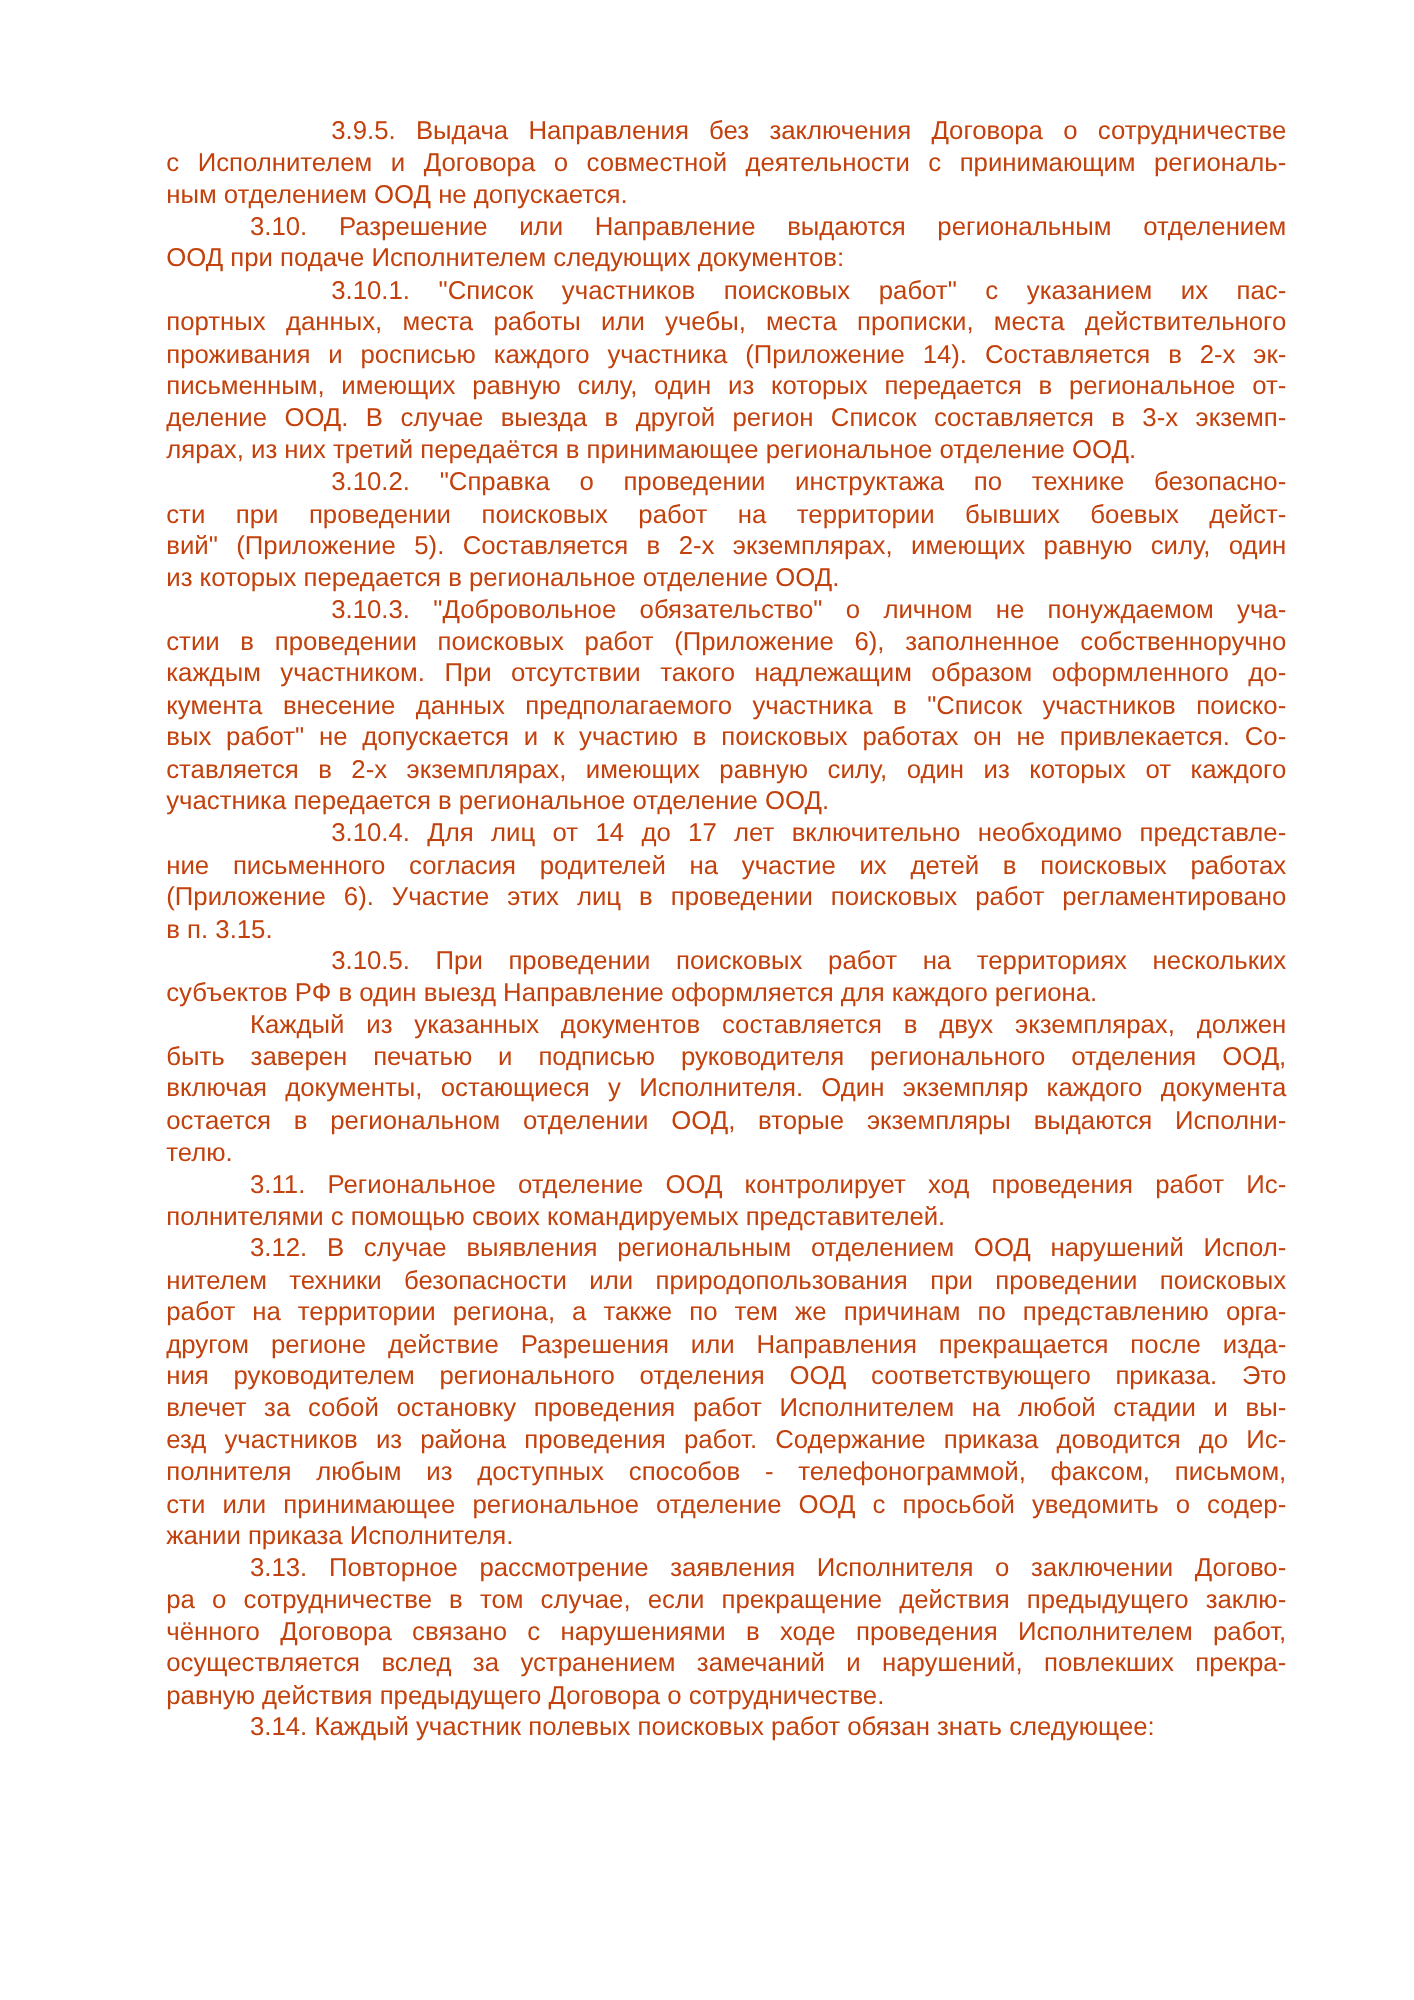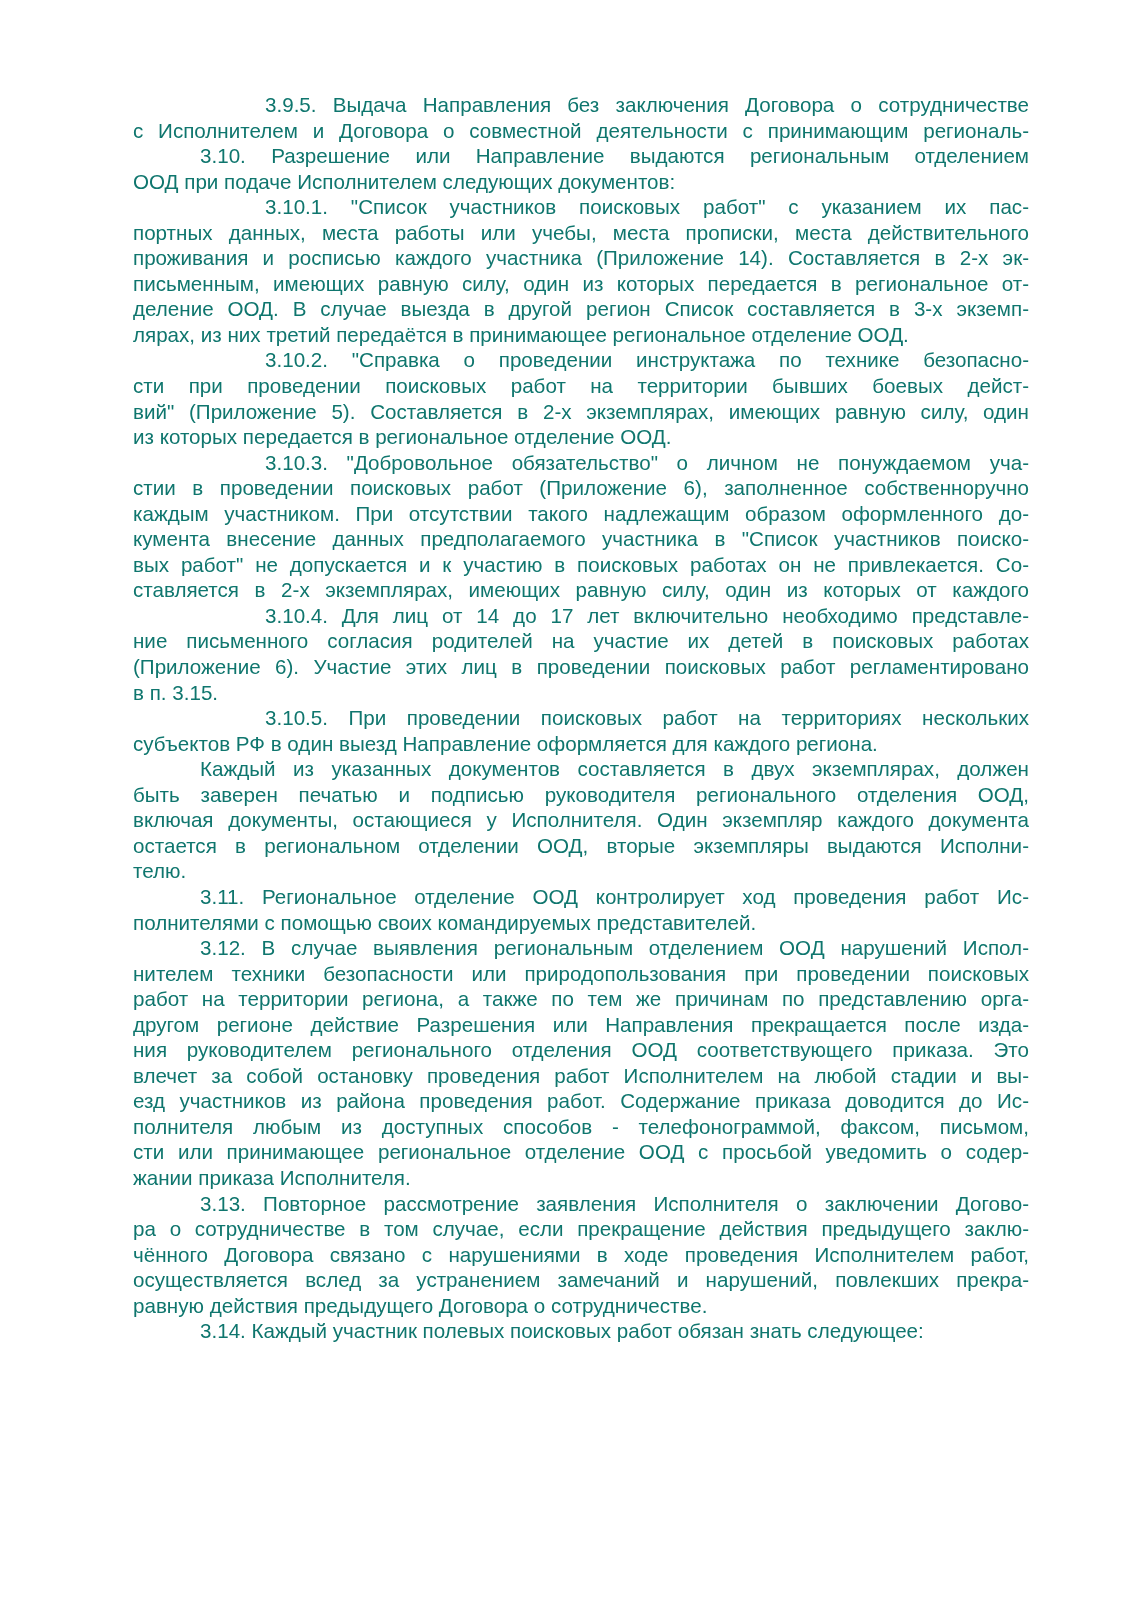--- a/index.html
+++ b/index.html
@@ -1,37 +1,38 @@
 <!DOCTYPE html>
 <html><head>
 <meta charset="utf-8">
 <style>
   html, body { margin: 0; padding: 0; background: #ffffff; }
   body { width: 1131px; height: 1600px; position: relative; overflow: hidden; }
   .page {
     position: absolute; left: 133px; top: 92px; width: 896px;
     font-family: "Liberation Sans", sans-serif;
-    font-size: 20.6px; line-height: 25.55px; color: #0f766e;
+    font-size: 20.6px; line-height: 25.55px; color: #c2410c;
   }
   .ln {
     display: block; white-space: nowrap; text-align: justify;
     text-align-last: justify; height: 25.55px; overflow: visible;
   }
   .ln.last { text-align-last: left; }
   .ind1 { padding-left: 67px; }
   .ind2 { padding-left: 132px; }
   .seg-b { font-weight: normal; }
 </style>
 </head>
 <body>
 
 <div class="page" id="page">
     <div>
       <div class="ln ind2"><span>3.9.5. Выдача Направления без заключения Договора о сотрудничестве</span></div>
       <div class="ln"><span>с Исполнителем и Договора о совместной деятельности с принимающим региональ-</span></div>
+      <div class="ln last"><span>ным отделением ООД не допускается.</span></div>
     </div>
     <div>
       <div class="ln ind1"><span>3.10. Разрешение или Направление выдаются региональным отделением</span></div>
       <div class="ln last"><span>ООД при подаче Исполнителем следующих документов:</span></div>
     </div>
     <div>
       <div class="ln ind2"><span>3.10.1. "</span><span class="seg-b">Список участников поисковых работ</span><span>" с указанием их пас-</span></div>
       <div class="ln"><span>портных данных, места работы или учебы, места прописки, места действительного</span></div>
       <div class="ln"><span>проживания и росписью каждого участника (Приложение 14). Составляется в 2-х эк-</span></div>
       <div class="ln"><span>письменным, имеющих равную силу, один из которых передается в региональное от-</span></div>
@@ -44,20 +45,21 @@
       <div class="ln"><span class="seg-b">вий</span><span>" (Приложение 5). Составляется в 2-х экземплярах, имеющих равную силу, один</span></div>
       <div class="ln last"><span>из которых передается в региональное отделение ООД.</span></div>
     </div>
     <div>
       <div class="ln ind2"><span>3.10.3. "</span><span class="seg-b">Добровольное обязательство</span><span>" о личном не понуждаемом уча-</span></div>
       <div class="ln"><span>стии в проведении поисковых работ (Приложение 6), заполненное собственноручно</span></div>
       <div class="ln"><span>каждым участником. При отсутствии такого надлежащим образом оформленного до-</span></div>
       <div class="ln"><span>кумента внесение данных предполагаемого участника в "Список участников поиско-</span></div>
       <div class="ln"><span>вых работ" не допускается и к участию в поисковых работах он не привлекается. Со-</span></div>
       <div class="ln"><span>ставляется в 2-х экземплярах, имеющих равную силу, один из которых от каждого</span></div>
+      <div class="ln last"><span>участника передается в региональное отделение ООД.</span></div>
     </div>
     <div>
       <div class="ln ind2"><span>3.10.4. Для лиц от 14 до 17 лет включительно необходимо представле-</span></div>
       <div class="ln"><span>ние </span><span class="seg-b">письменного согласия родителей на участие их детей в поисковых работах</span></div>
       <div class="ln"><span>(Приложение 6). Участие этих лиц в проведении поисковых работ регламентировано</span></div>
       <div class="ln last"><span>в п. 3.15.</span></div>
     </div>
     <div>
       <div class="ln ind2"><span>3.10.5. При проведении поисковых работ на территориях нескольких</span></div>
       <div class="ln last"><span>субъектов РФ в один выезд Направление оформляется для каждого региона.</span></div>

